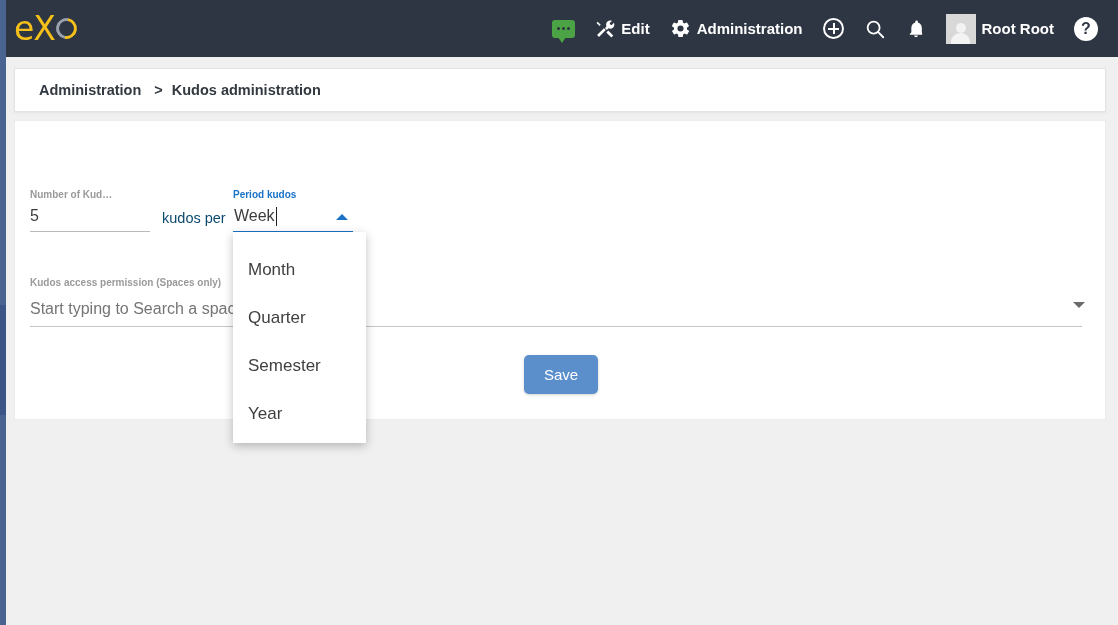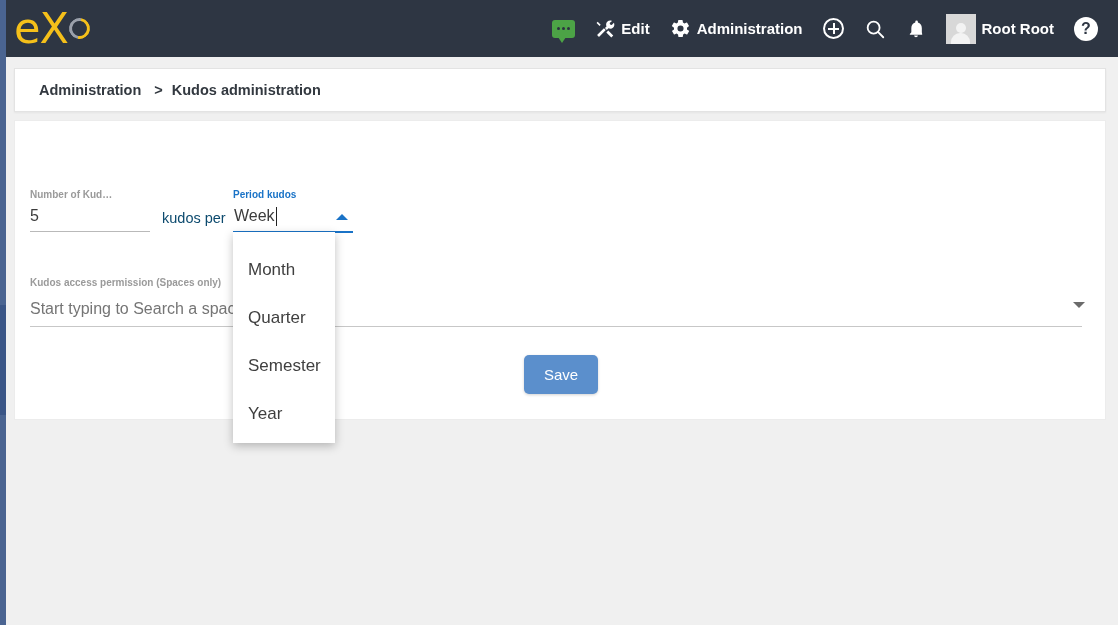--- a/index.html
+++ b/index.html
@@ -26,21 +26,21 @@
   
   #topbar {
     position: absolute; left: 0; top: 0;
     width: 1118px; height: 57px;
     background: #2e3643;
     display: flex; align-items: center;
   }
   #brand {
     margin-left: 14px;
     font-family: "DejaVu Sans", sans-serif;
-    font-size: 43px;
+    font-size: 33px;
     letter-spacing: -1px;
     color: #f5c01a;
     line-height: 1;
     user-select: none;
     display: flex; align-items: center;
   }
   #brand .o-ring {
     display: inline-block;
     width: 21px; height: 21px;
     border: 3px solid #f5c01a;
@@ -243,21 +243,21 @@
     font-size: 15px;
     font-family: "Liberation Sans", sans-serif;
     cursor: pointer;
     box-shadow: 0 1px 3px rgba(0,0,0,0.18);
   }
 
   
   #dropdown {
     position: absolute;
     left: 233px; top: 232px;
-    width: 102px; height: 211px;
+    width: 133px; height: 211px;
     background: #ffffff;
     box-shadow: 0 3px 9px rgba(0,0,0,0.25);
     z-index: 40;
     padding-top: 14px;
   }
   .dd-item {
     height: 48px;
     display: flex; align-items: center;
     padding-left: 15px;
     font-size: 17px;

